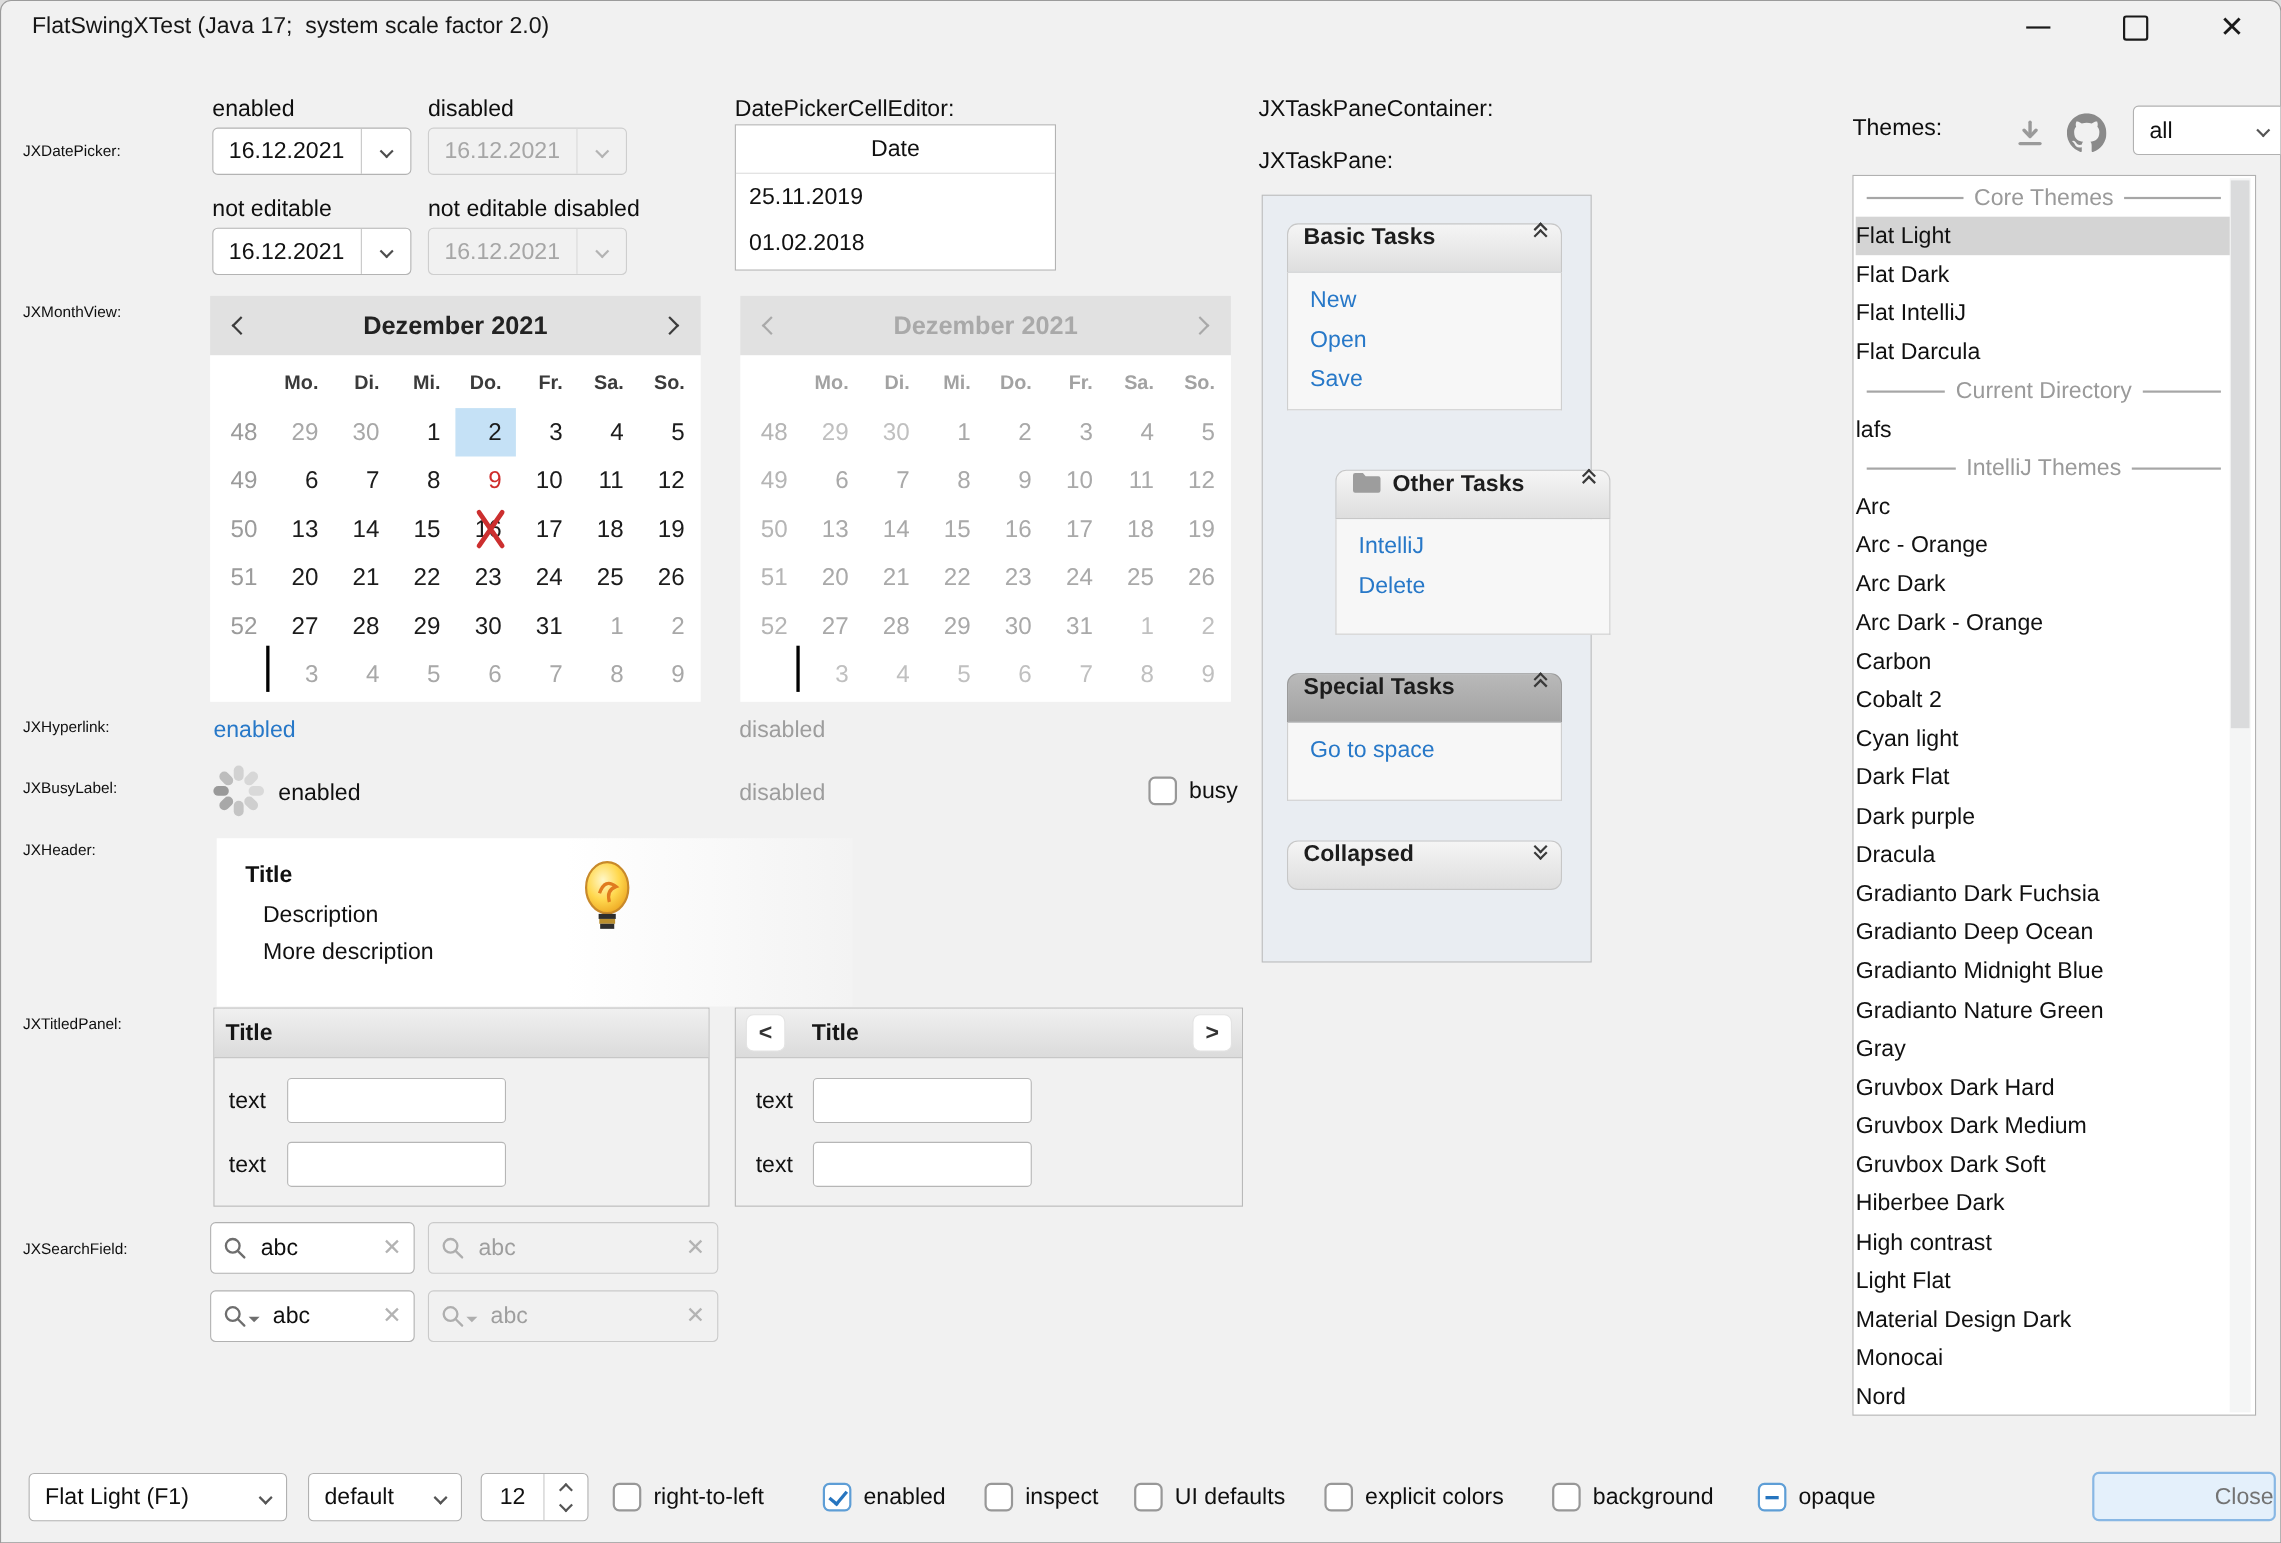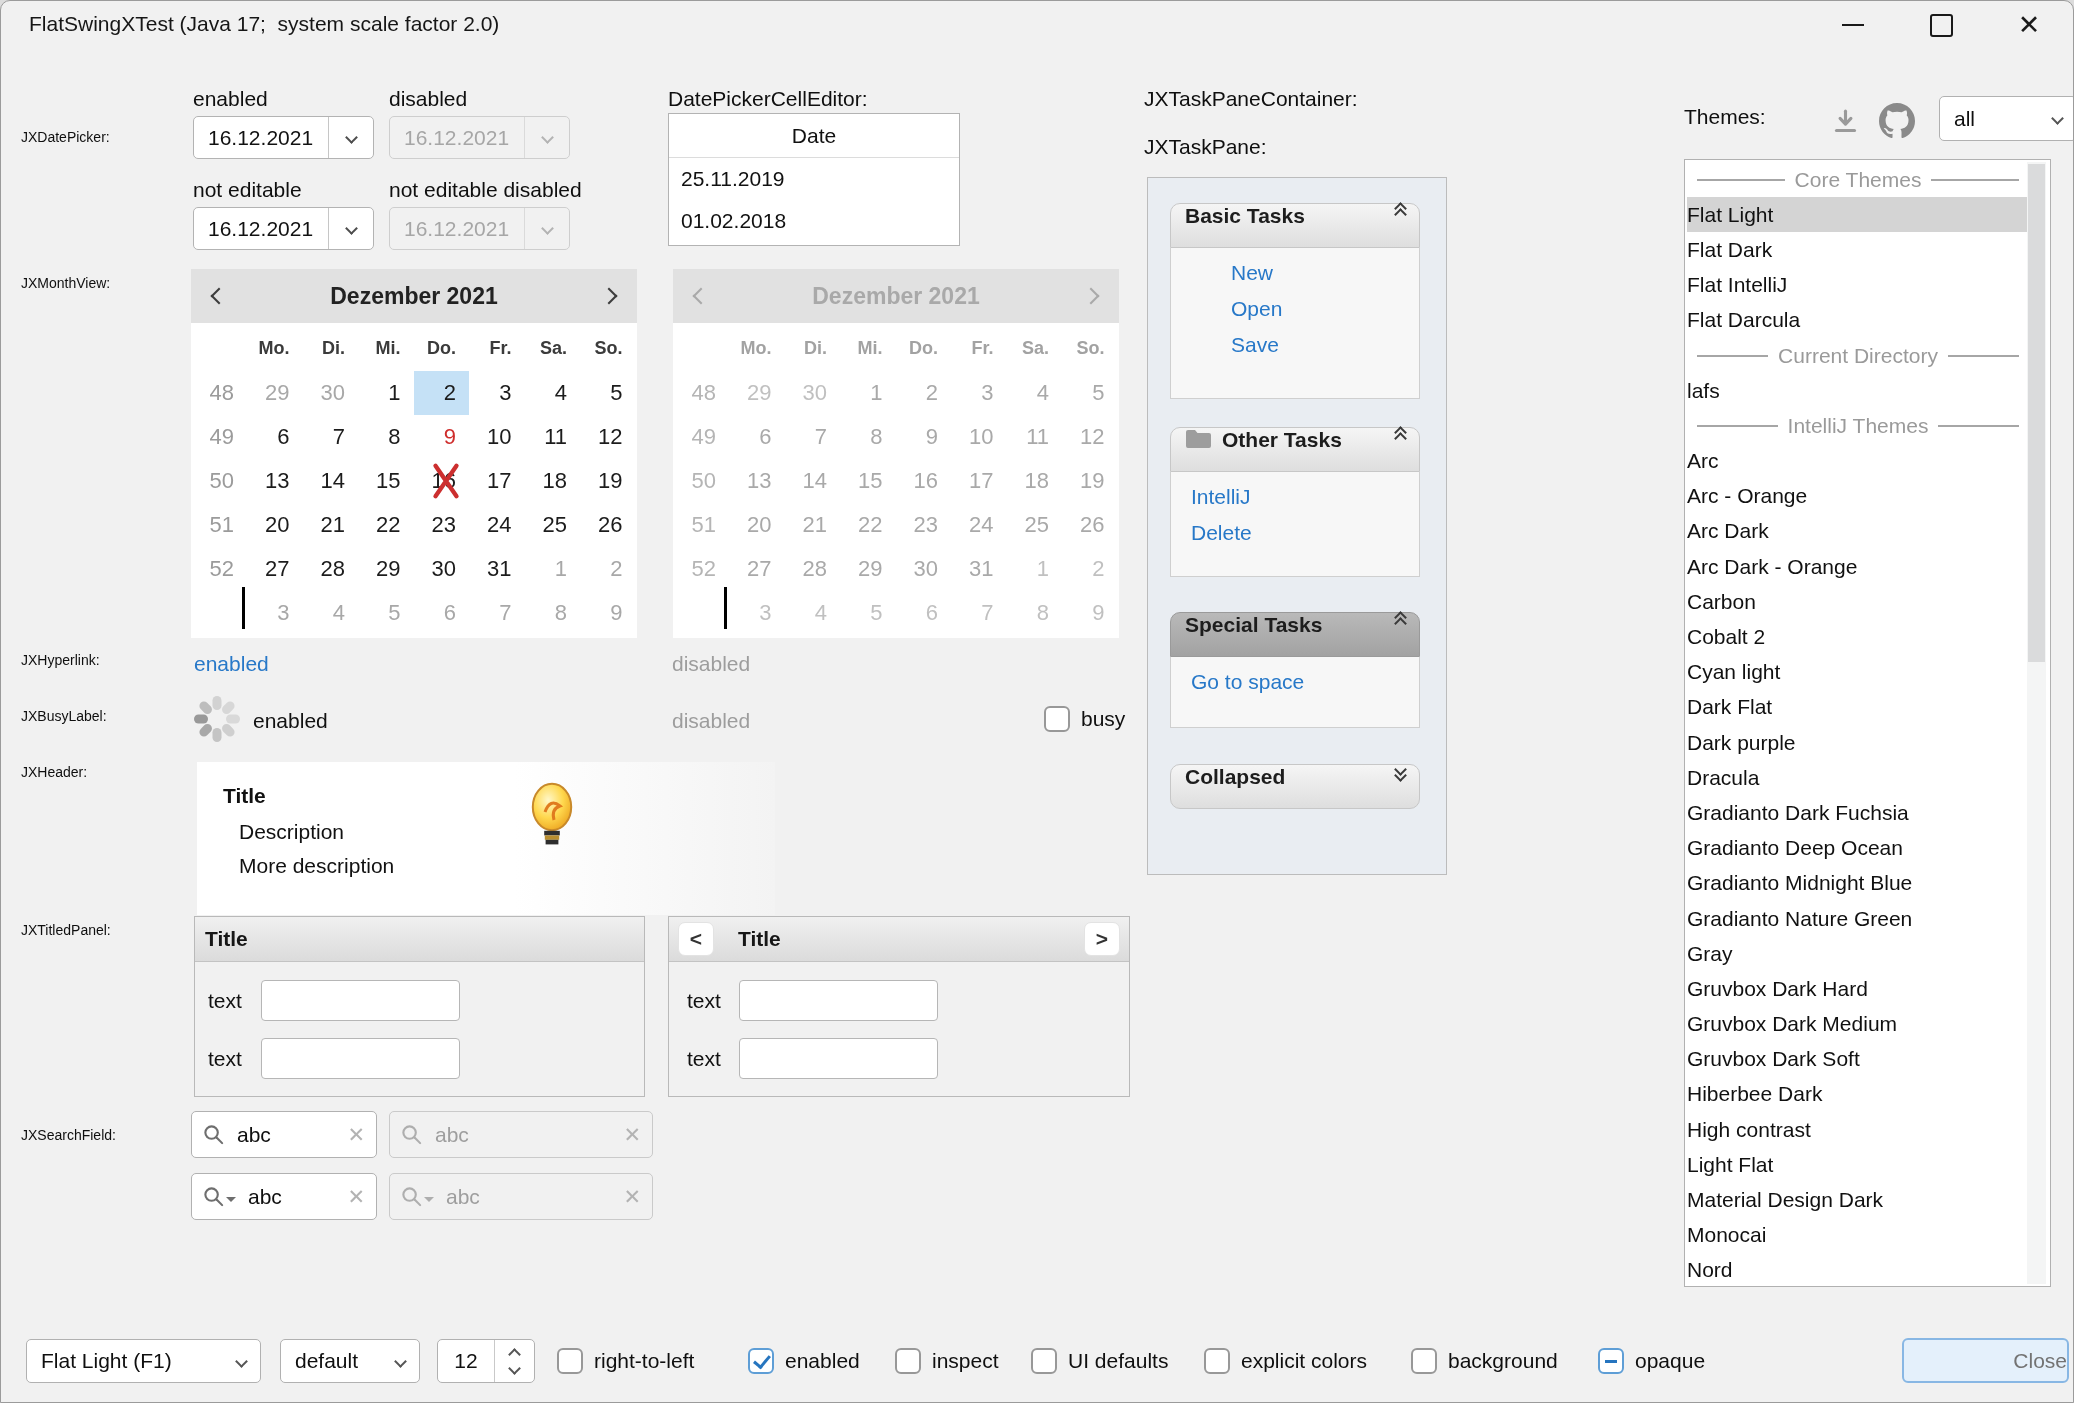--- a/index.html
+++ b/index.html
@@ -437,27 +437,27 @@
   <div class="cap" style="left:1143px;top:134px;">JXTaskPane:</div>
   <div class="tpc" id="taskpane-container">
       <div class="pane" style="top:25px;">
         <div class="pane-header">
           <span>Basic Tasks</span>
           <span class="pane-chevs">
             <i class="chev up sm"></i>
             <i class="chev up sm"></i>
           </span>
         </div>
-        <div class="pane-content" style="height:151px;padding-left:40px;">
+        <div class="pane-content" style="height:125px;">
           <a class="pane-link">New</a>
           <a class="pane-link">Open</a>
           <a class="pane-link">Save</a>
         </div>
       </div>
-      <div class="pane" style="top:249px;">
+      <div class="pane" style="top:249px;margin-left:44px;">
         <div class="pane-header">
           <svg width="27" height="21" viewBox="0 0 27 21">
             <path d="M1 4 q0-2 2-2 h7 l2.5 3 H24 q2 0 2 2 v11 q0 2-2 2 H3 q-2 0-2-2 Z" fill="#9d9d9d"></path>
           </svg>
           <span>Other Tasks</span>
           <span class="pane-chevs">
             <i class="chev up sm"></i>
             <i class="chev up sm"></i>
           </span>
         </div>

